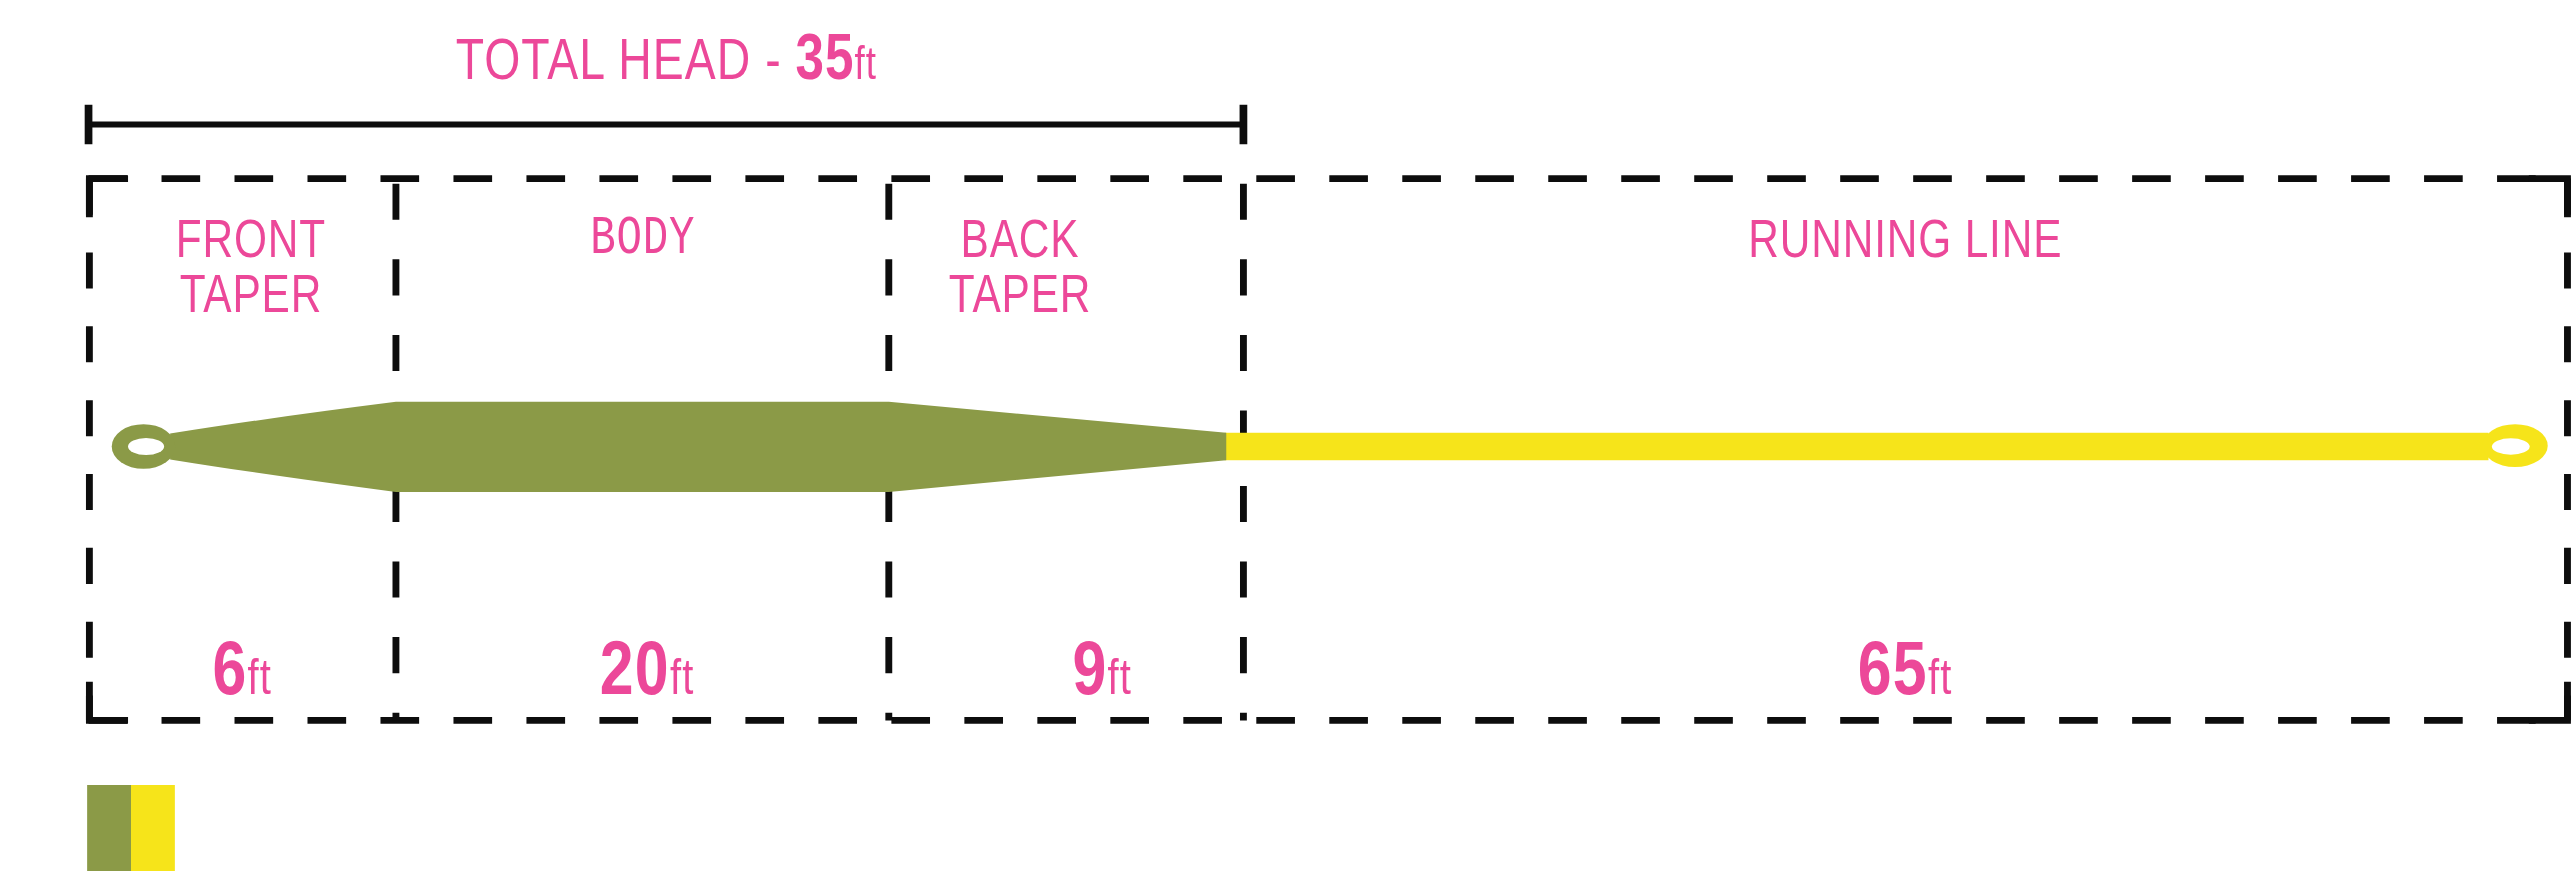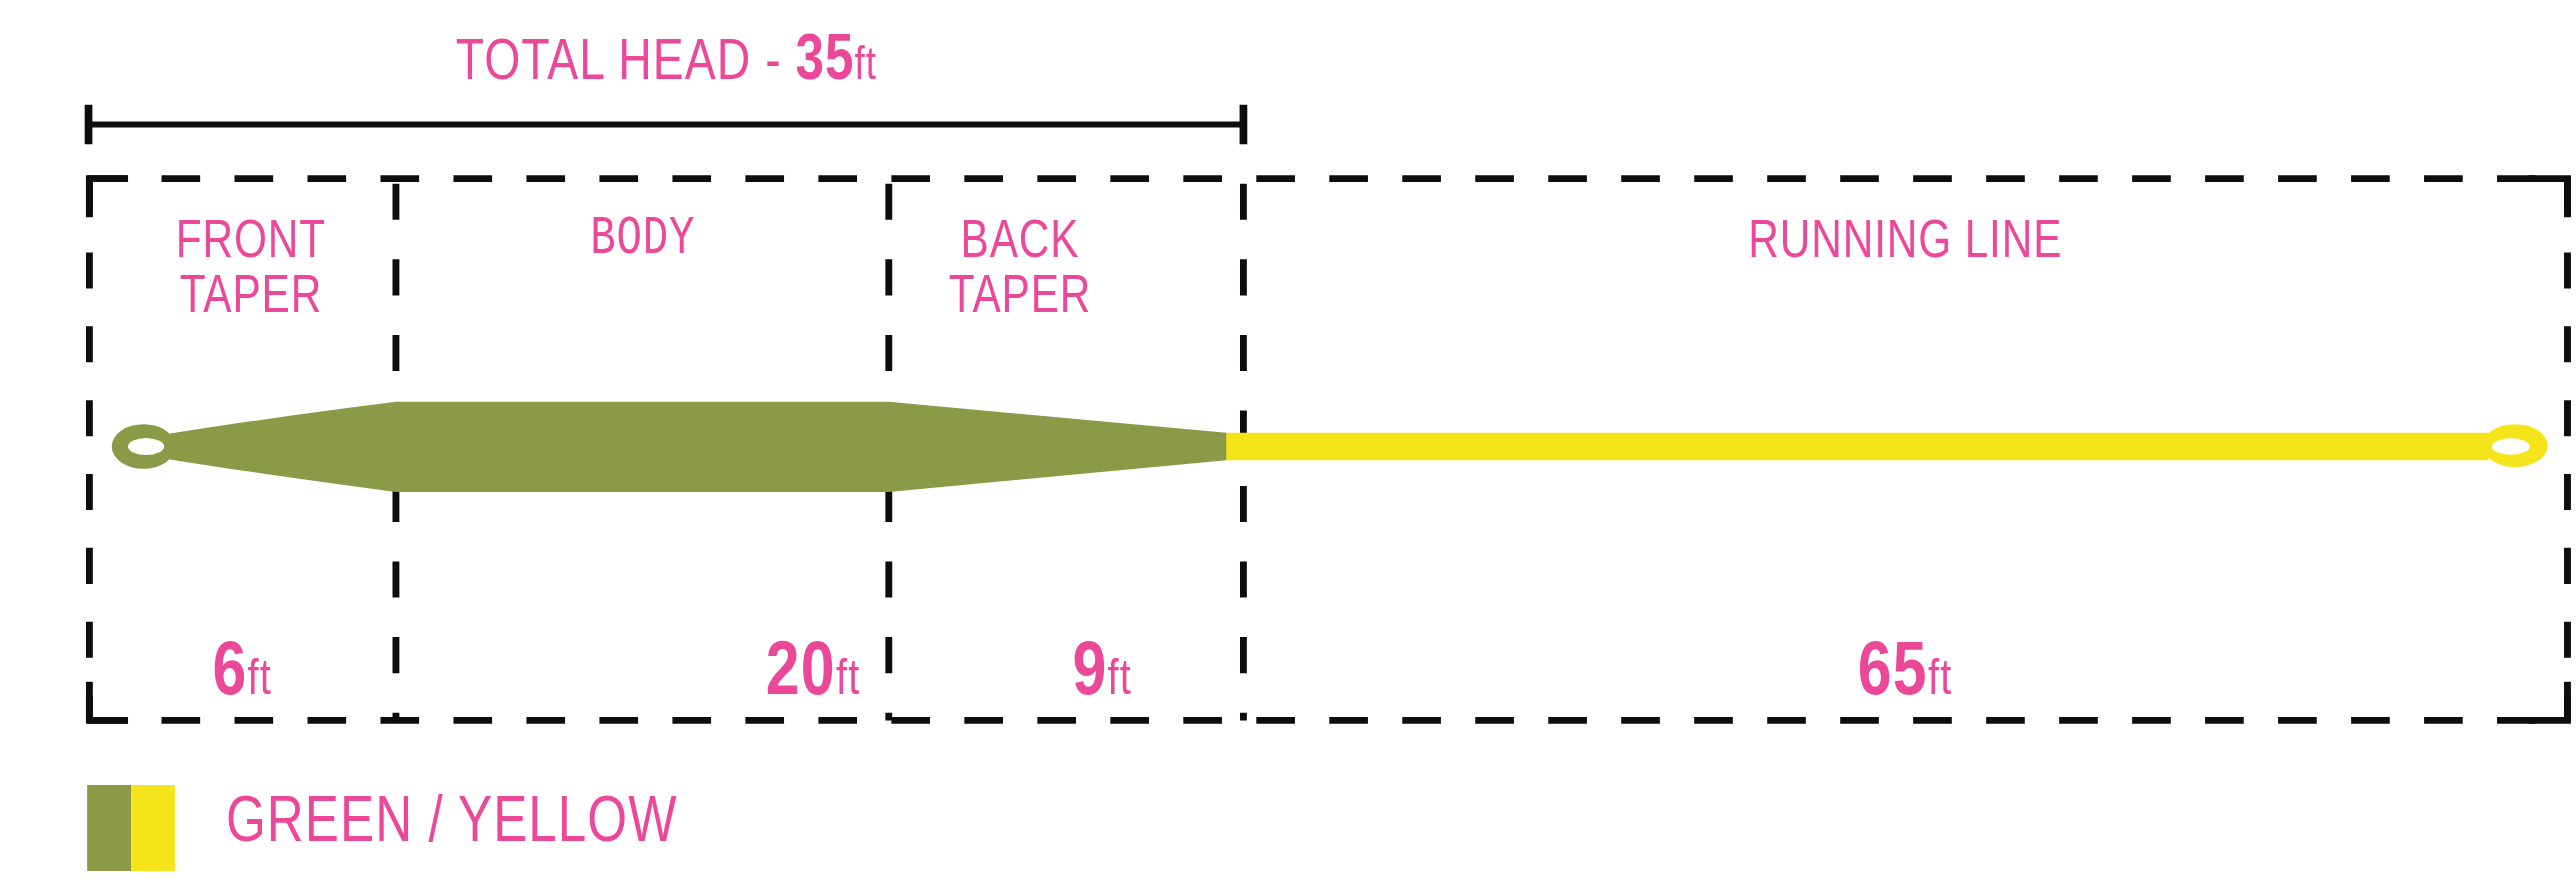--- a/index.html
+++ b/index.html
@@ -32,21 +32,21 @@
   .section-label{top:212px;font-size:53px;line-height:1.03;font-weight:400;}
   #label-front{left:60px;width:307px;}
   #label-body{left:359px;width:493px;font-family:Liberation Mono, monospace;}
   #label-back{left:806px;width:355px;}
   #label-running{left:1206px;width:1325px;}
   
   .measure{top:630px;font-size:76px;}
   .measure .val{font-weight:700;}
   .measure .unit{font-size:50px;font-weight:400;}
   #measure-front{left:52px;width:307px;}
-  #measure-body{left:342px;width:493px;text-align:right;}
+  #measure-body{left:364px;width:493px;}
   #measure-back{left:888px;width:355px;}
   #measure-running{left:1206px;width:1325px;}
   
   #legend-swatch{position:absolute;left:50px;top:785px;}
   #legend-label{left:189px;top:787px;font-size:64px;letter-spacing:0.03em;}
 </style>
 </head>
 <body>
 
 <div id="canvas">
@@ -114,18 +114,15 @@
     <span class="cond"><span class="val">9</span><span class="unit">ft</span></span>
   </div>
   <div class="txt centered measure" id="measure-running">
     <span class="cond"><span class="val">65</span><span class="unit">ft</span></span>
   </div>
 
   <svg id="legend-swatch" width="88" height="86" viewBox="0 0 102 100">
     <rect x="0" y="0" width="51" height="100" fill="#8B9A47"></rect>
     <rect x="51" y="0" width="51" height="100" fill="#F6E41A"></rect>
   </svg>
-  <div class="txt" id="legend-label">
-    <span class="cond left-origin">GREEN / YELLOW</span>
-  </div>
 
 </div>
 
 
 </body></html>

